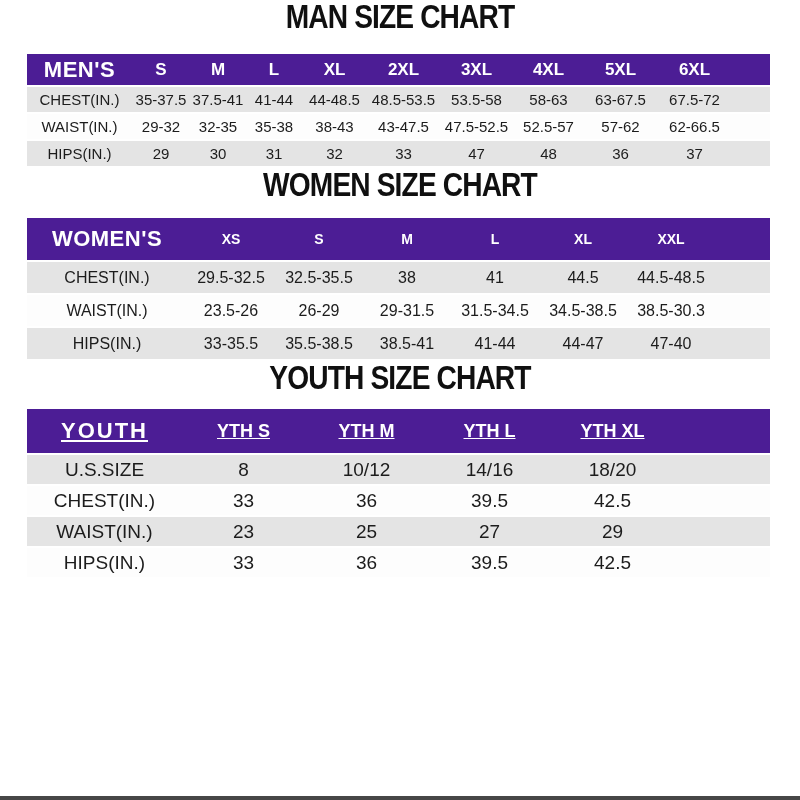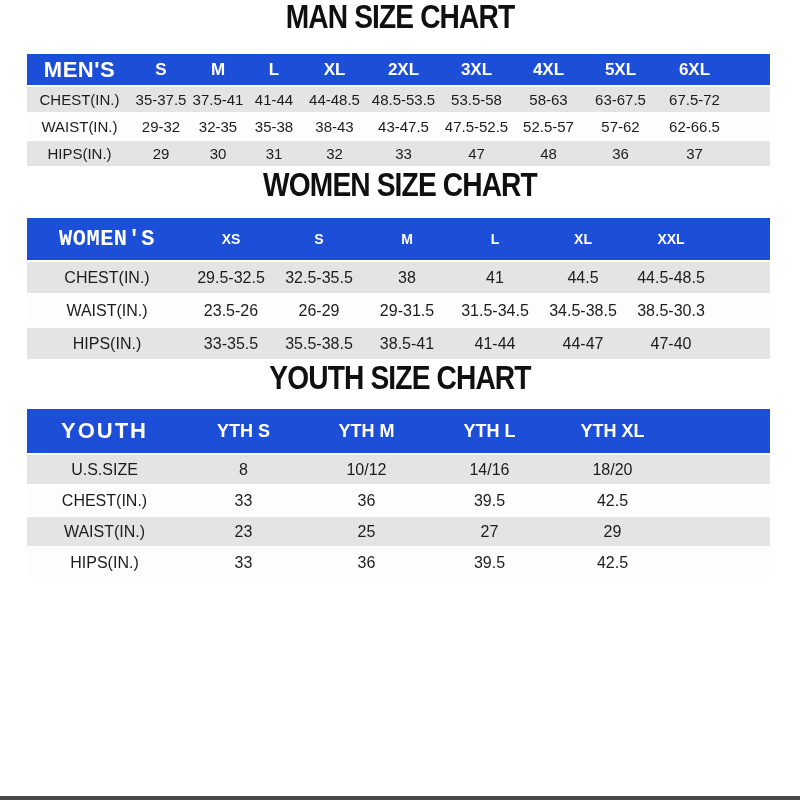--- a/index.html
+++ b/index.html
@@ -26,43 +26,43 @@
   .h-women{margin-top:16px;}
   .h-youth{margin-top:36px;}
   
   table.size-table{
     width:743px;margin-left:27px;table-layout:fixed;
     border-collapse:separate;border-spacing:0 2px;
   }
   .t-men{margin-top:20px;}
   .t-women{margin-top:16px;}
   .t-youth{margin-top:14px;}
-  table.size-table thead tr{background:#1d4ed8;}
+  table.size-table thead tr{background:#4c1d95;}
   table.size-table th,table.size-table td{
     padding:0;text-align:center;vertical-align:middle;overflow:hidden;white-space:nowrap;
   }
   table.size-table thead th{color:#fff;font-weight:600;}
   th.corner{
     text-align:left;padding-left:12px;font-weight:800;letter-spacing:0.5px;
   }
   table.size-table tbody tr:nth-child(odd){background:#E4E4E4;}
   table.size-table tbody tr:nth-child(even){background:#FDFDFD;}
   table.size-table tbody th.rowlab{font-weight:400;}
   
   .t-men thead th{height:31px;font-size:17px;}
   .t-men thead th.corner{font-size:22px;}
   .t-men tbody th,.t-men tbody td{height:25px;font-size:15px;}
   
   .t-women thead th{height:42px;font-size:14px;}
-  .t-women thead th.corner{font-size:22px;font-family:Liberation Mono, monospace;}
+  .t-women thead th.corner{font-size:22px;}
   .t-women tbody th,.t-women tbody td{height:31px;font-size:16px;}
   
-  .t-youth thead th{height:44px;font-size:18px;}
+  .t-youth thead th{height:44px;font-size:18px;text-decoration:underline;}
   .t-youth thead th.corner{font-size:22px;letter-spacing:2px;}
-  .t-youth tbody th,.t-youth tbody td{height:29px;font-size:16px;}
+  .t-youth tbody th,.t-youth tbody td{height:29px;font-size:19px;}
   
   .note{margin:14px 0 0 30px;}
   .note p{
     margin:0;font-size:23px;line-height:31px;color:#A33A31;font-weight:600;
     white-space:nowrap;transform:scaleX(0.74);transform-origin:0 50%;
   }
   .bottom-strip{position:absolute;left:0;right:0;bottom:0;height:4px;background:#474747;}
 </style>
 </head>
 <body>

